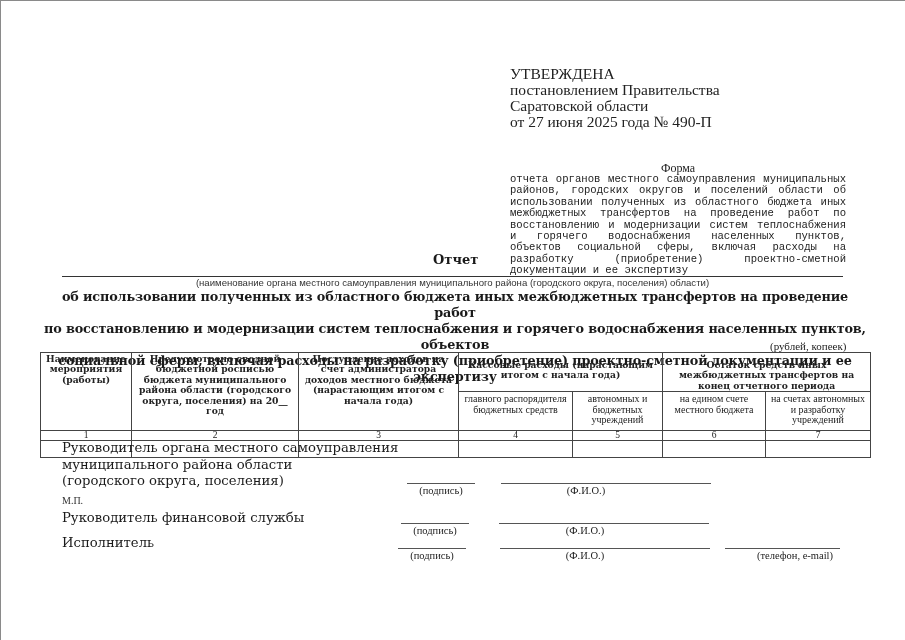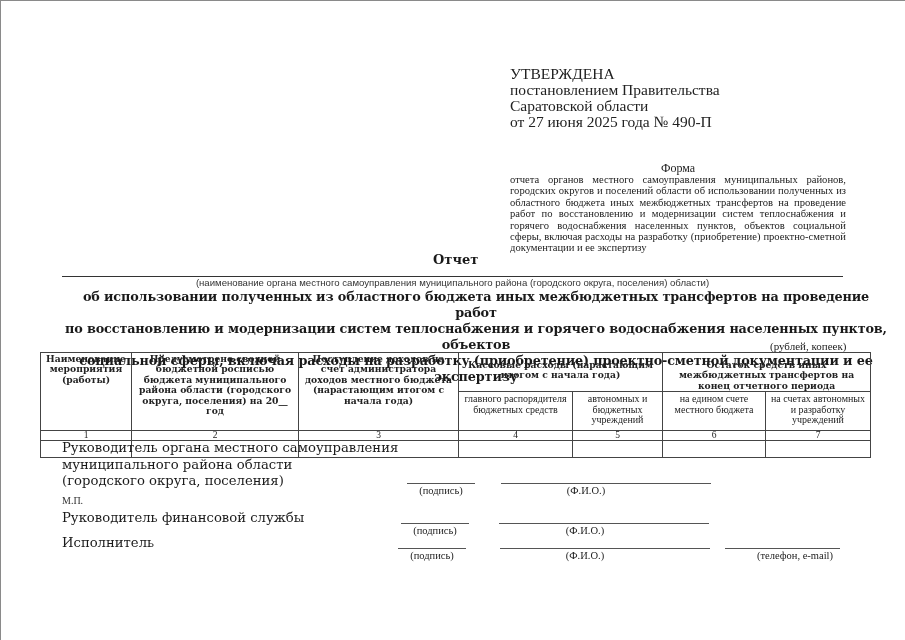--- a/index.html
+++ b/index.html
@@ -41,21 +41,21 @@
       left: 510px; top: 161px;
       width: 336px;
       text-align: center;
       font-family: "Liberation Serif", serif;
       font-size: 12px;
       color: #222;
     }
     .form-desc {
       left: 510px; top: 174px;
       width: 336px;
-      font-family: Liberation Serif, serif;
+      font-family: Liberation Mono, monospace;
       font-size: 10.6px;
       line-height: 11.4px;
       text-align: justify;
       text-align-last: left;
       color: #222;
     }
 
     
     .report-word {
       left: 433px; top: 252px;
@@ -80,21 +80,20 @@
     .report-subject {
       left: 40px; top: 289px;
       width: 830px;
       text-align: center;
       font-family: "DejaVu Serif", serif;
       font-weight: bold;
       font-size: 12.8px;
       line-height: 16px;
       color: #1a1a1a;
       letter-spacing: -0.15px;
-      margin-left: 21px;
     }
     .units {
       left: 770px; top: 340px;
       font-family: "Liberation Serif", serif;
       font-size: 11px;
       color: #222;
     }
 
     
     .report-table {

